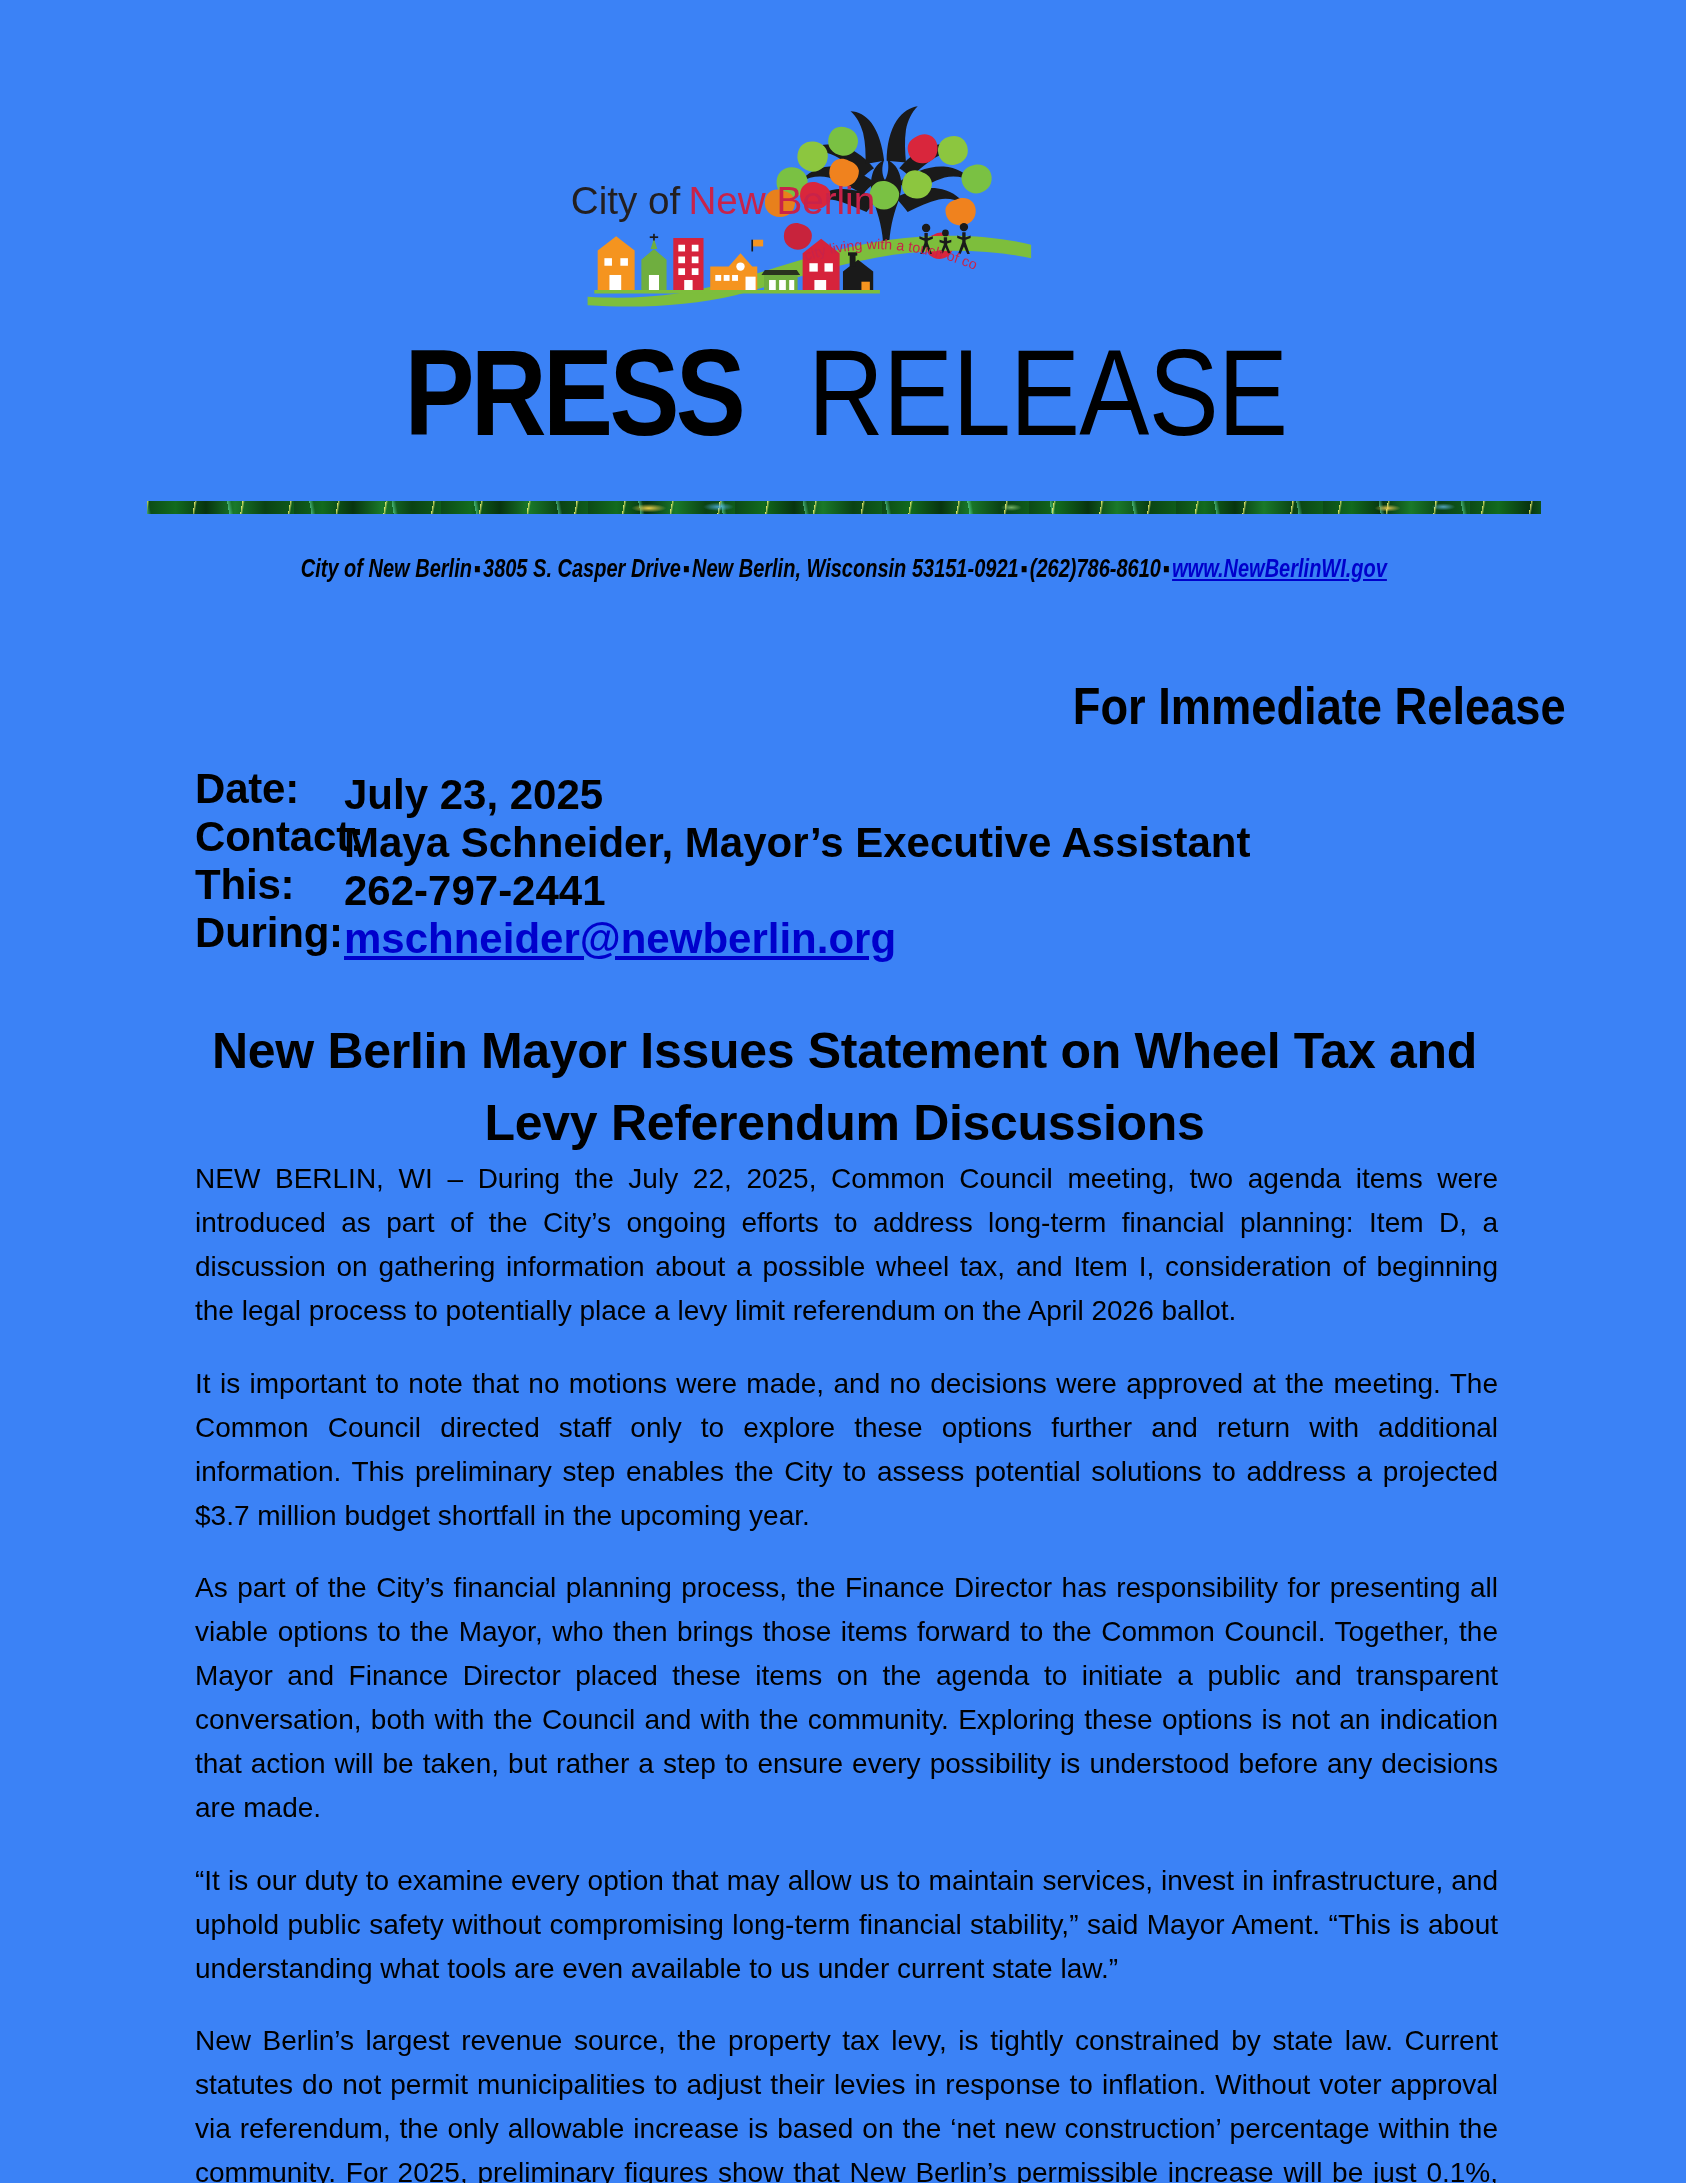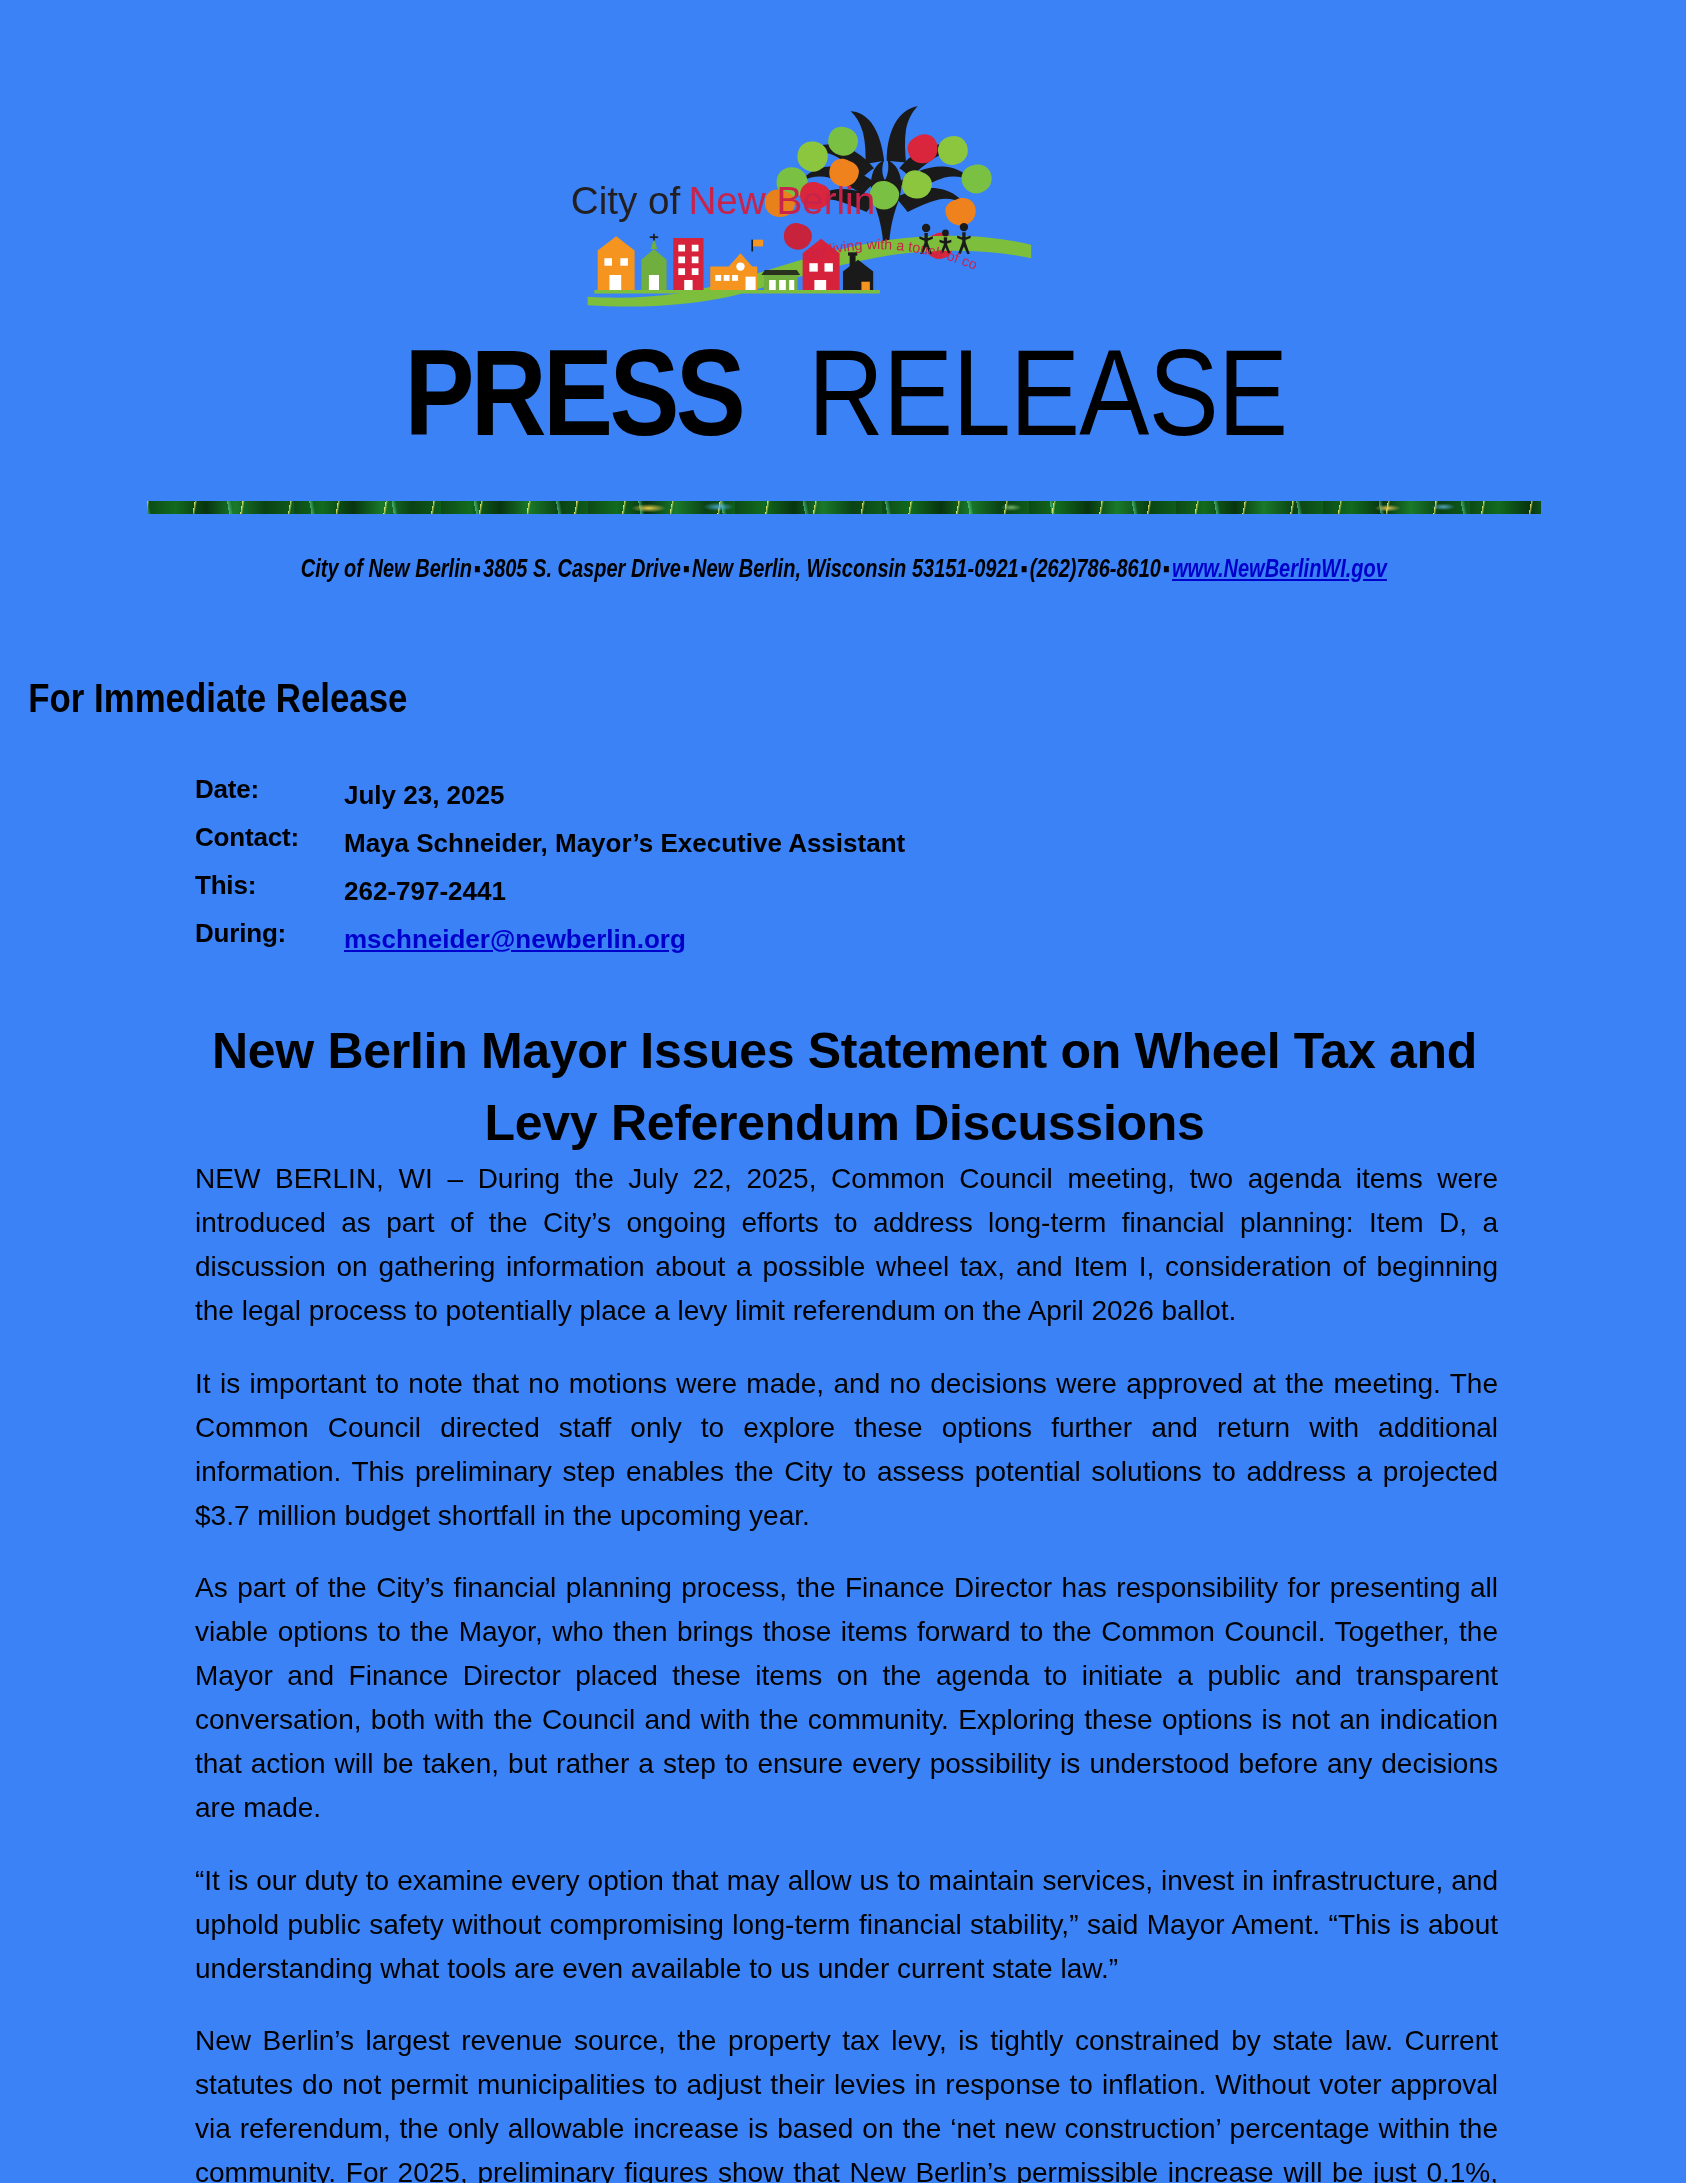--- a/index.html
+++ b/index.html
@@ -112,36 +112,36 @@
     font-style: italic;
   }
   .sep { padding: 0 2.5px; }
 
   
   .fir {
     position: absolute;
     left: 0;
     top: 676px;
     width: 1602px;
-    text-align: left;
-    font-family: "Liberation Sans Narrow", "Liberation Sans", sans-serif;
-    font-size: 40px;
+    text-align: right;
+    font-family: "Liberation Sans Narrow", "Liberation Sans", sans-serif;
+    font-size: 52px;
     font-weight: 700;
     white-space: nowrap;
   }
   .fir .inner { display: inline-block; transform: scaleX(0.87); transform-origin: center; }
 
   
   .contact-block {
     position: absolute;
     left: 195px;
     top: 768px;
     width: 1008px;
     font-family: "Liberation Sans Narrow", "Liberation Sans", sans-serif;
-    font-size: 26px;
+    font-size: 42px;
     font-weight: 700;
     line-height: 42px;
   }
   .contact-row { display: flex; white-space: nowrap; }
   .contact-label { width: 149px; flex: 0 0 149px; letter-spacing: -0.2px; }
   .contact-value { flex: 1 1 auto; margin-top: 6px; }
   .contact-value a {
     color: #0000cc;
   }
 

